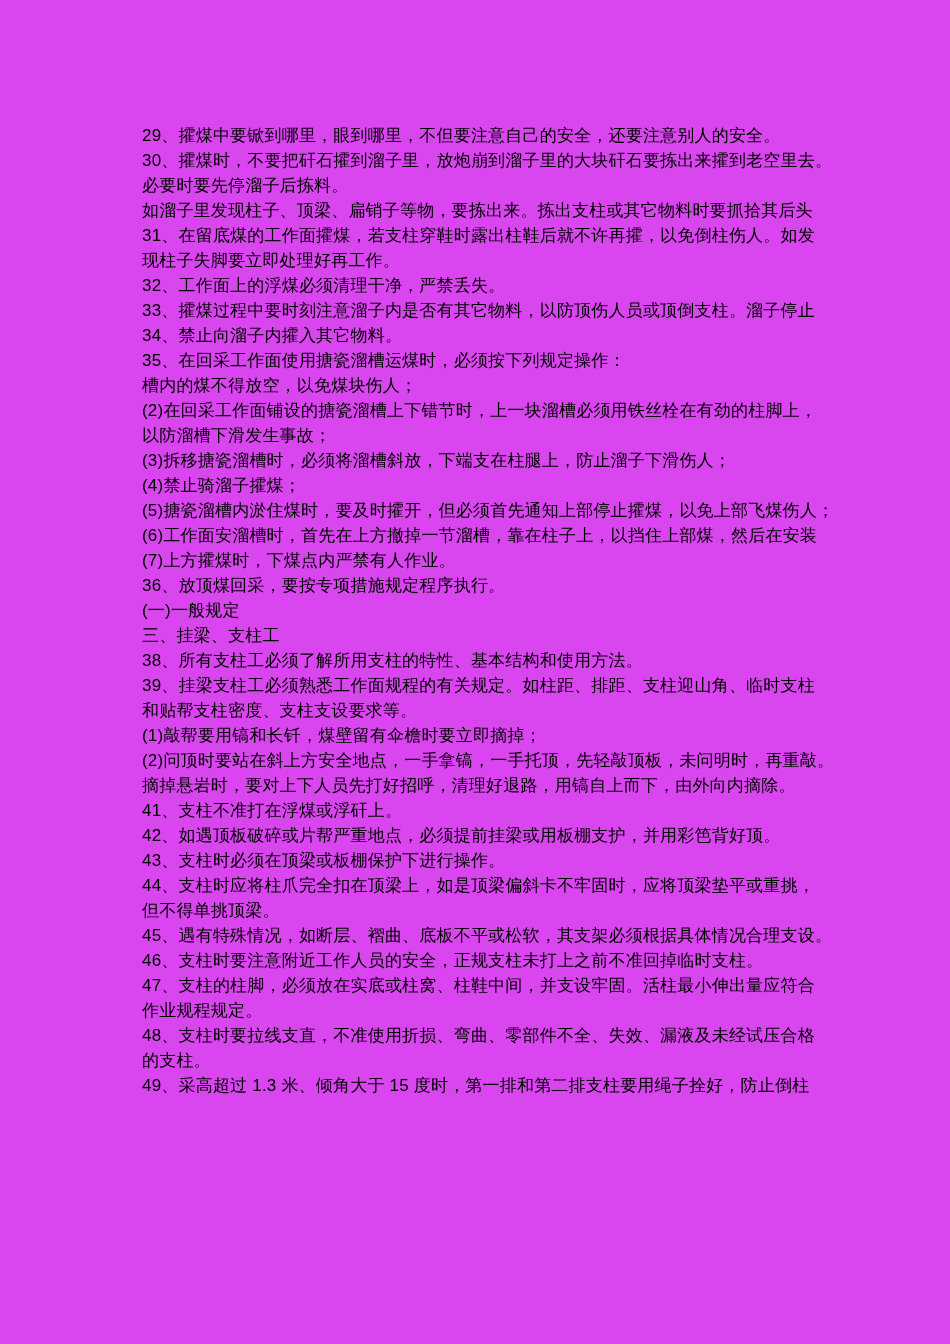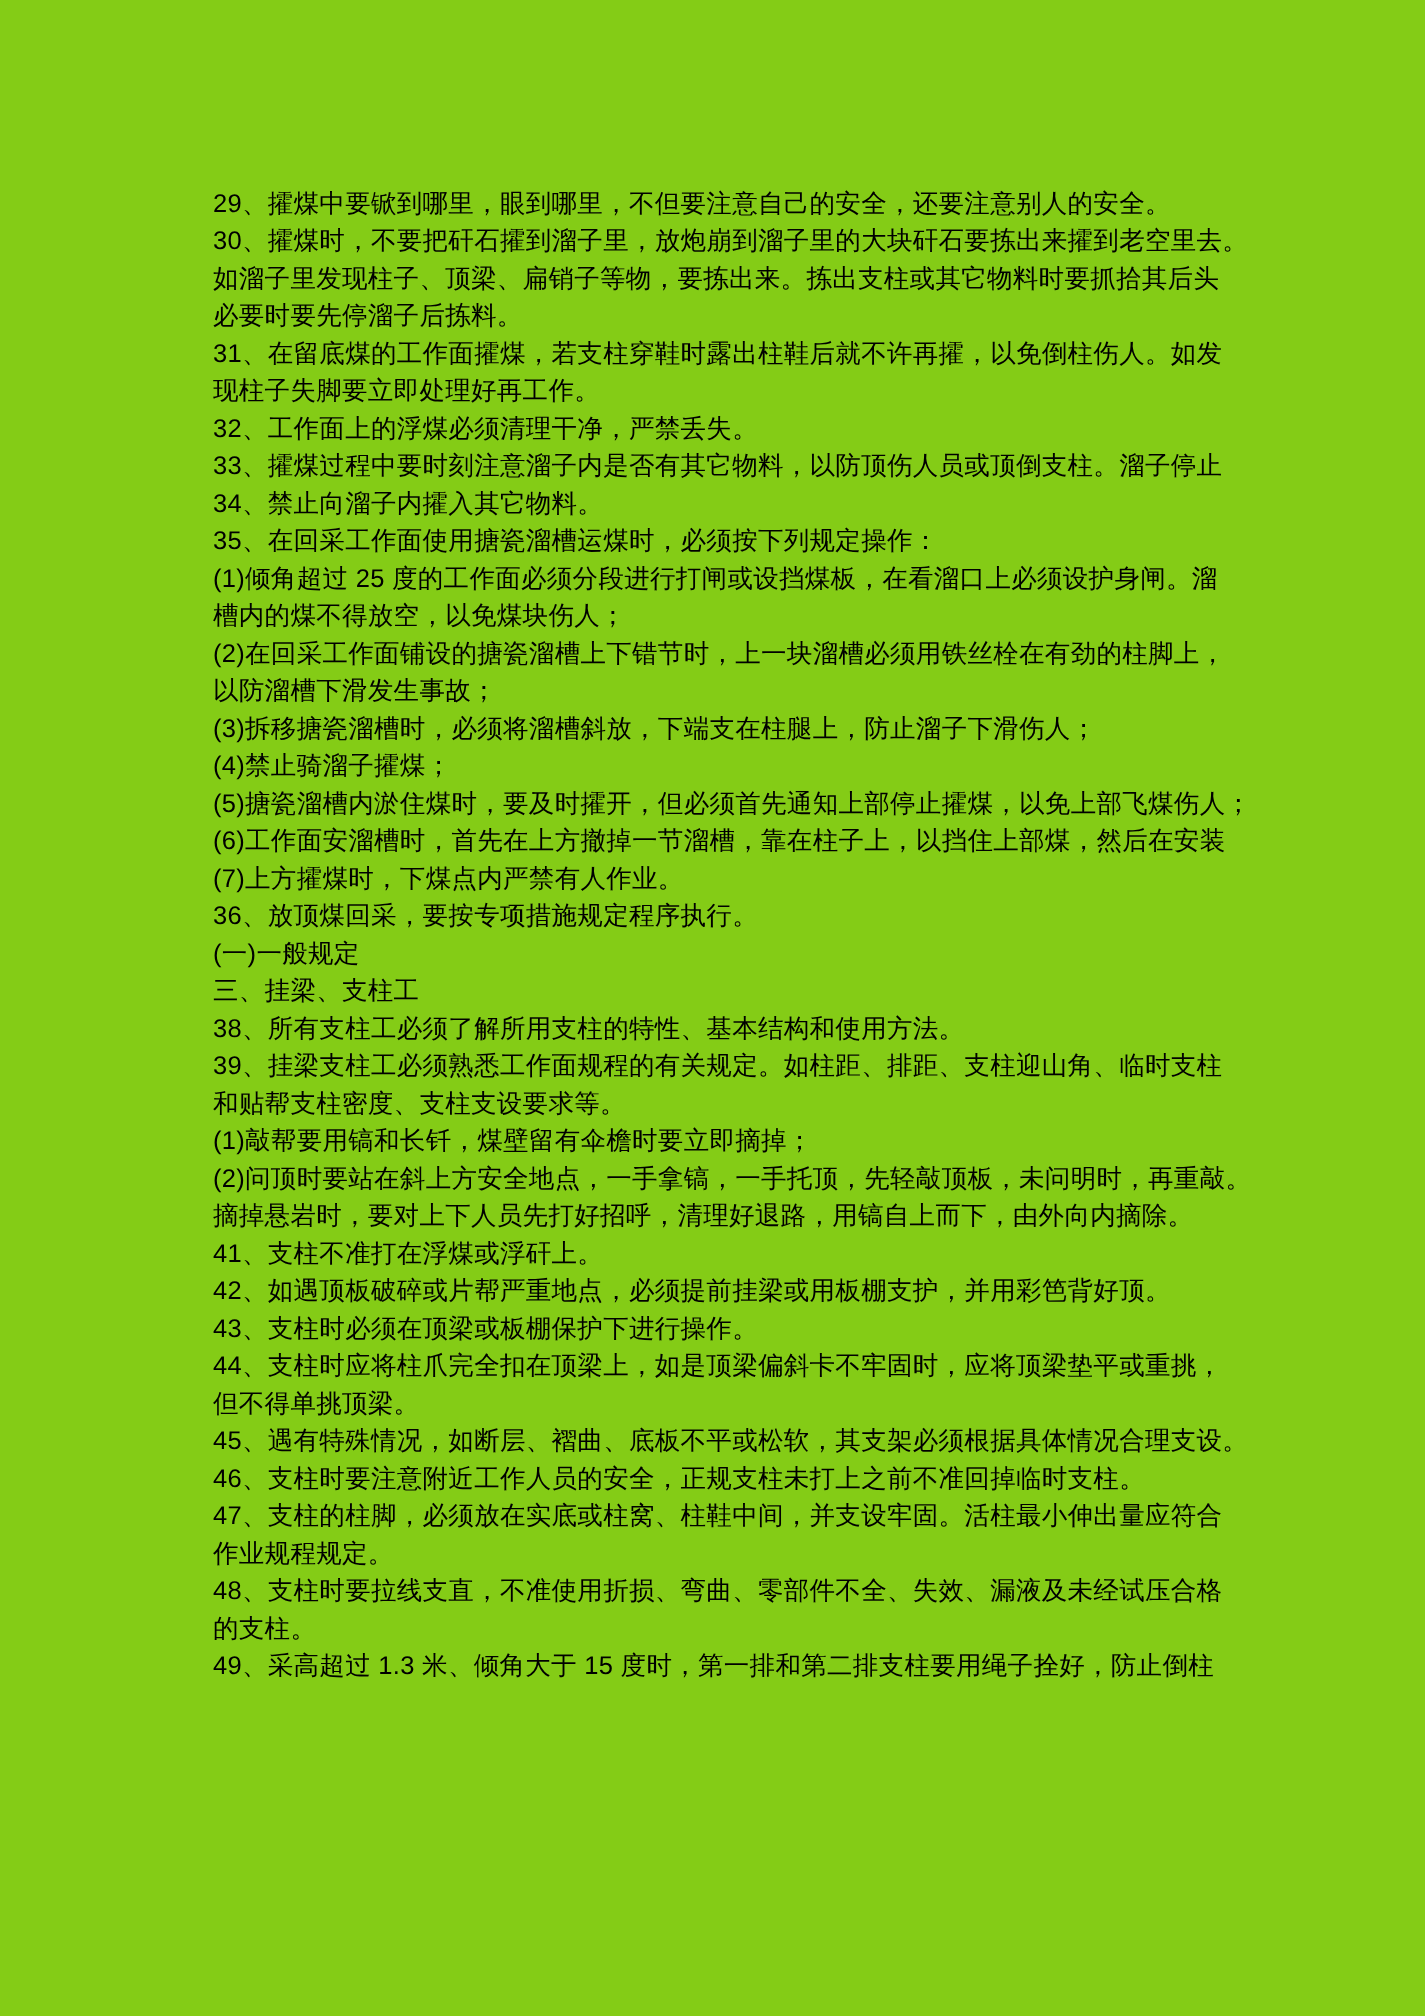--- a/index.html
+++ b/index.html
@@ -4,21 +4,21 @@
 <style>
   html, body {
     margin: 0;
     padding: 0;
     background: #ffffff;
   }
   .page {
     position: relative;
     width: 950px;
     height: 1344px;
-    background: #84cc16;
+    background: #d946ef;
     overflow: hidden;
     font-family: "Liberation Sans", "DejaVu Sans", sans-serif;
   }
   .doc-body {
     position: absolute;
     top: 123px;
     left: 142px;
     width: 690px;
   }
   .line {
@@ -30,29 +30,28 @@
     letter-spacing: 0.2px;
   }
 </style>
 </head>
 <body>
 
 <div class="page">
   <div class="doc-body">
     <div class="line">29、攉煤中要锨到哪里，眼到哪里，不但要注意自己的安全，还要注意别人的安全。</div>
     <div class="line">30、攉煤时，不要把矸石攉到溜子里，放炮崩到溜子里的大块矸石要拣出来攉到老空里去。</div>
+    <div class="line">必要时要先停溜子后拣料。</div>
     <div class="line">如溜子里发现柱子、顶梁、扁销子等物，要拣出来。拣出支柱或其它物料时要抓拾其后头</div>
-    <div class="line">必要时要先停溜子后拣料。</div>
     <div class="line">31、在留底煤的工作面攉煤，若支柱穿鞋时露出柱鞋后就不许再攉，以免倒柱伤人。如发</div>
     <div class="line">现柱子失脚要立即处理好再工作。</div>
     <div class="line">32、工作面上的浮煤必须清理干净，严禁丢失。</div>
     <div class="line">33、攉煤过程中要时刻注意溜子内是否有其它物料，以防顶伤人员或顶倒支柱。溜子停止</div>
     <div class="line">34、禁止向溜子内攉入其它物料。</div>
     <div class="line">35、在回采工作面使用搪瓷溜槽运煤时，必须按下列规定操作：</div>
-    <div class="line">(1)倾角超过 25 度的工作面必须分段进行打闸或设挡煤板，在看溜口上必须设护身闸。溜</div>
     <div class="line">槽内的煤不得放空，以免煤块伤人；</div>
     <div class="line">(2)在回采工作面铺设的搪瓷溜槽上下错节时，上一块溜槽必须用铁丝栓在有劲的柱脚上，</div>
     <div class="line">以防溜槽下滑发生事故；</div>
     <div class="line">(3)拆移搪瓷溜槽时，必须将溜槽斜放，下端支在柱腿上，防止溜子下滑伤人；</div>
     <div class="line">(4)禁止骑溜子攉煤；</div>
     <div class="line">(5)搪瓷溜槽内淤住煤时，要及时攉开，但必须首先通知上部停止攉煤，以免上部飞煤伤人；</div>
     <div class="line">(6)工作面安溜槽时，首先在上方撤掉一节溜槽，靠在柱子上，以挡住上部煤，然后在安装</div>
     <div class="line">(7)上方攉煤时，下煤点内严禁有人作业。</div>
     <div class="line">36、放顶煤回采，要按专项措施规定程序执行。</div>
     <div class="line">(一)一般规定</div>

